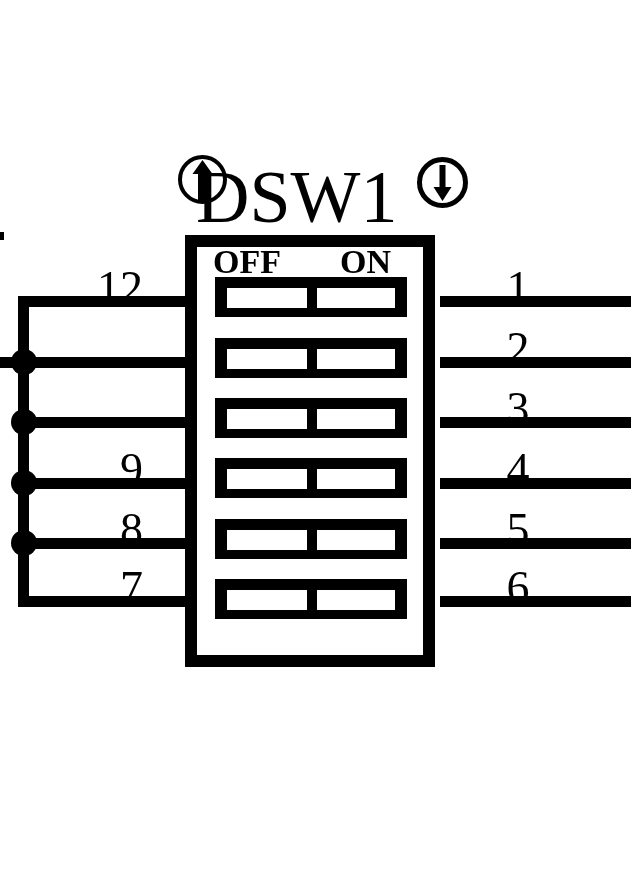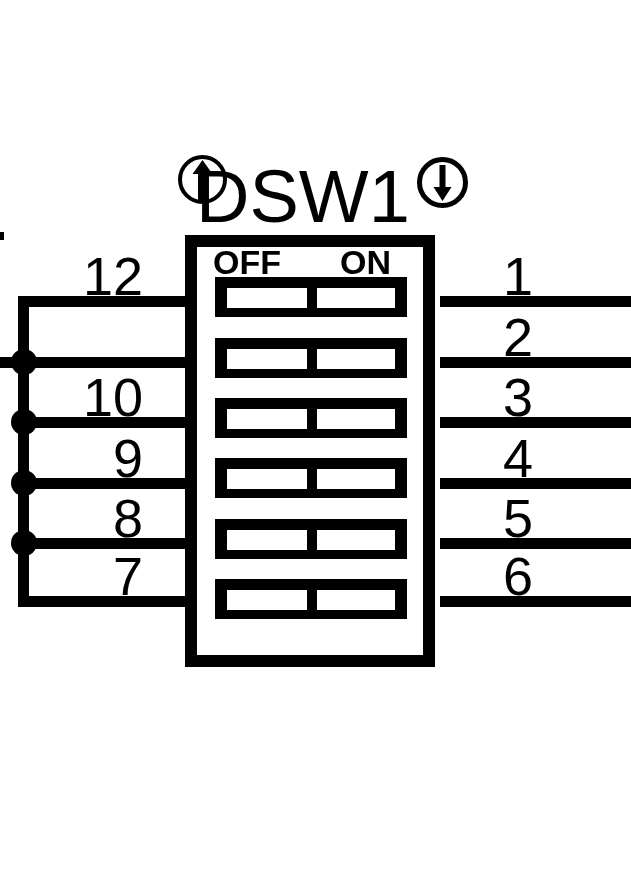--- a/index.html
+++ b/index.html
@@ -1,22 +1,22 @@
 <!DOCTYPE html>
 <html style="--ink: #000000; --paper: #ffffff;"><head>
 <meta charset="utf-8">
 <style>
   html,body{margin:0;padding:0;background:#fff;}
   .canvas{position:relative;width:631px;height:877px;background:var(--paper,#ffffff);
-          font-family:Liberation Sans, sans-serif;color:var(--ink,#000000);overflow:hidden;}
+          font-family:Liberation Serif, serif;color:var(--ink,#000000);overflow:hidden;}
   .wire{position:absolute;height:11px;background:var(--ink,#000);}
   .vwire{position:absolute;width:11px;background:var(--ink,#000);}
   .dot{position:absolute;width:26px;height:26px;border-radius:50%;background:var(--ink,#000);}
   .frag{position:absolute;background:var(--ink,#000);}
-  .pinnum{position:absolute;font-size:54px;line-height:54px;white-space:nowrap;}
+  .pinnum{position:absolute;font-size:46px;line-height:54px;white-space:nowrap;margin-top:12px;}
   .pinnum.pl{left:83px;width:60px;text-align:right;}
   .pinnum.pr{left:490px;width:56px;text-align:center;}
   .refdes{position:absolute;left:196px;top:160px;font-size:74px;line-height:74px;white-space:nowrap;}
   .icon{position:absolute;}
   .body-box{position:absolute;left:185px;top:235px;width:250px;height:432px;box-sizing:border-box;
             border:12px solid var(--ink,#000);background:var(--paper,#fff);}
   .collabel{position:absolute;top:-2px;font-weight:bold;font-size:34px;line-height:34px;}
   .collabel.off{left:16px;}
   .collabel.on{left:143px;}
   .sw-row{position:absolute;left:18px;width:192px;height:40px;background:var(--ink,#000);}
@@ -52,21 +52,20 @@
   <div class="wire" style="left:18px;top:478px;width:187px"></div>
   <div class="wire" style="left:18px;top:538px;width:187px"></div>
   <div class="wire" style="left:18px;top:596px;width:187px"></div>
 
   <div class="dot" style="left:11px;top:349px"></div>
   <div class="dot" style="left:11px;top:409px"></div>
   <div class="dot" style="left:11px;top:470px"></div>
   <div class="dot" style="left:11px;top:530px"></div>
 
   <div class="pinnum pl" style="top:249px">12</div>
-  <div class="pinnum pl" style="top:370px">10</div>
   <div class="pinnum pl" style="top:431px">9</div>
   <div class="pinnum pl" style="top:491px">8</div>
   <div class="pinnum pl" style="top:549px">7</div>
 
   <div class="wire" style="left:440px;top:296px;width:191px"></div>
   <div class="wire" style="left:440px;top:357px;width:191px"></div>
   <div class="wire" style="left:440px;top:417px;width:191px"></div>
   <div class="wire" style="left:440px;top:478px;width:191px"></div>
   <div class="wire" style="left:440px;top:538px;width:191px"></div>
   <div class="wire" style="left:440px;top:596px;width:191px"></div>

